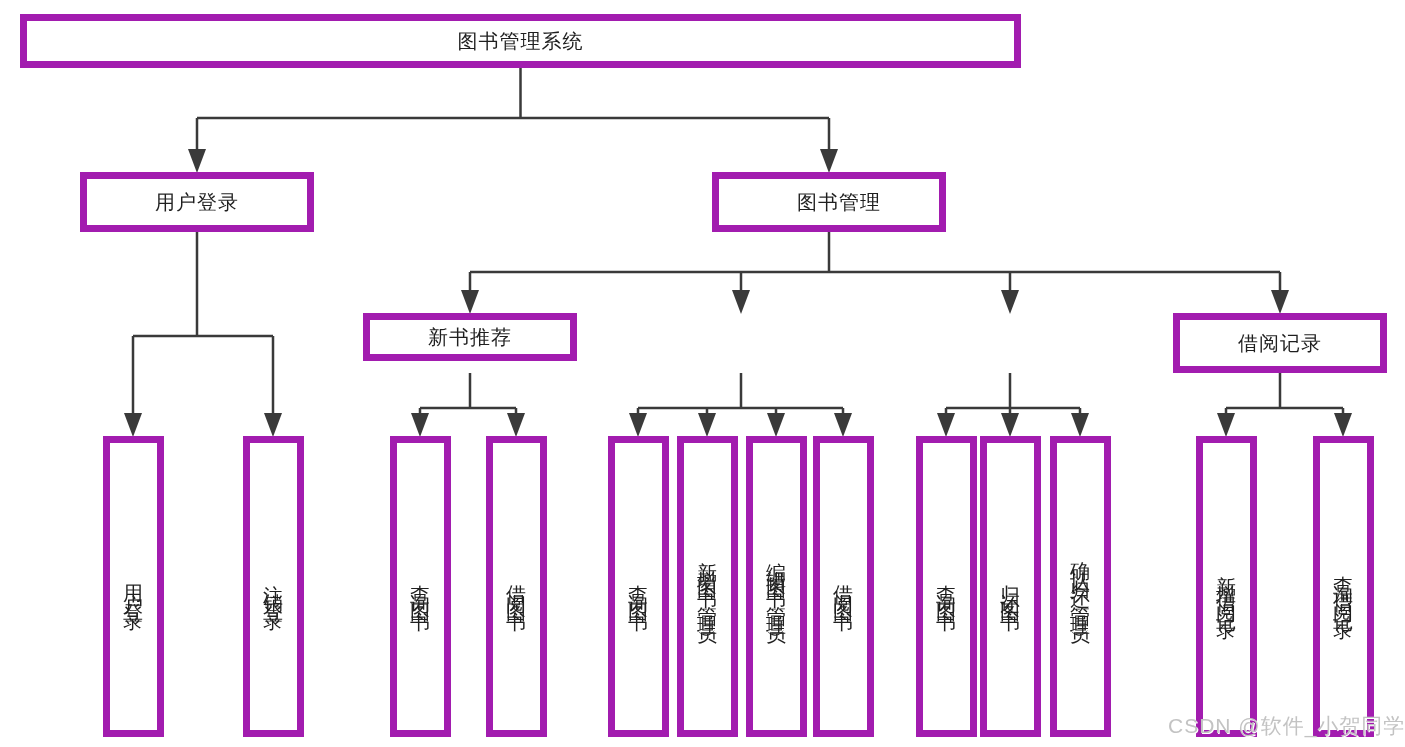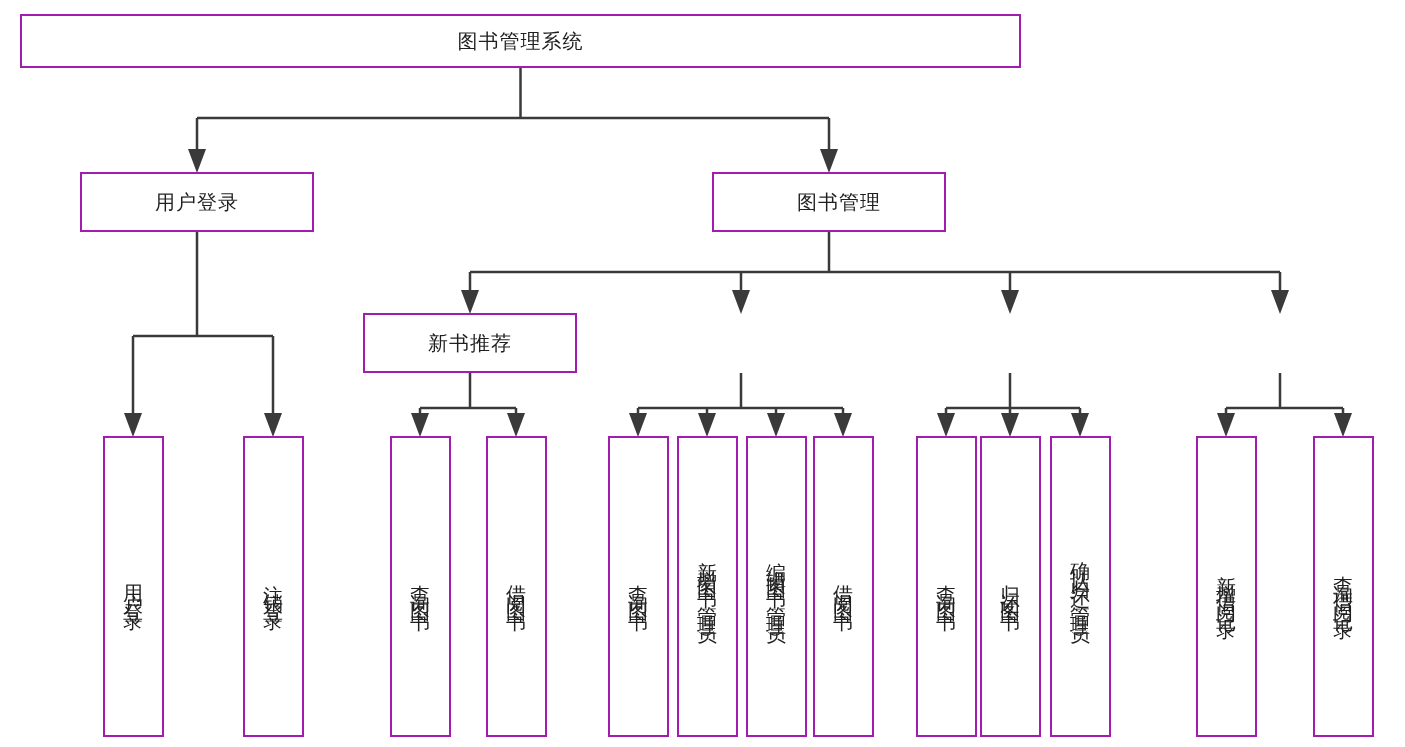--- a/index.html
+++ b/index.html
@@ -2,34 +2,34 @@
 <html><head>
 <meta charset="utf-8">
 <style>
   html,body{margin:0;padding:0;background:#fff;}
   #canvas{
     position:relative;width:1405px;height:747px;background:#ffffff;overflow:hidden;
     font-family:"Liberation Sans","DejaVu Sans",sans-serif;color:#1f1f1f;
   }
   #wires{position:absolute;left:0;top:0;width:1405px;height:747px;}
   .box{
-    position:absolute;box-sizing:border-box;border:2px solid #a21caf;background:#ffffff;
+    position:absolute;box-sizing:border-box;border:7px solid #a21caf;background:#ffffff;
     display:flex;align-items:center;justify-content:center;
   }
   .hlabel{font-size:20px;letter-spacing:1px;white-space:nowrap;}
   .vleaf{width:61px;height:301px;}
   .vtext{
     writing-mode:vertical-rl;text-orientation:mixed;
     font-size:20px;letter-spacing:9px;line-height:1;white-space:nowrap;color:#1f1f1f;
   }
   
   .n-root{left:20px;top:14px;width:1001px;height:54px;}
   .n-userlogin{left:80px;top:172px;width:234px;height:60px;}
   .n-bookmgmt{left:712px;top:172px;width:234px;height:60px;padding-left:20px;}
-  .n-newbook{left:363px;top:313px;width:214px;height:60px;}
+  .n-newbook{left:363px;top:313px;width:214px;height:48px;}
   .n-borrow{left:634px;top:313px;width:214px;height:60px;}
   .n-current{left:903px;top:313px;width:214px;height:60px;}
   .n-records{left:1173px;top:313px;width:214px;height:60px;}
   .l1{left:103px;top:436px;}
   .l2{left:243px;top:436px;}
   .l3{left:390px;top:436px;}
   .l4{left:486px;top:436px;}
   .l5{left:608px;top:436px;}
   .l6{left:677px;top:436px;}
   .l7{left:746px;top:436px;}
@@ -75,20 +75,23 @@
   <div class="box n-userlogin">
     <span class="hlabel">用户登录</span>
   </div>
   <div class="box n-bookmgmt">
     <span class="hlabel">图书管理</span>
   </div>
 
   <div class="box n-newbook">
     <span class="hlabel">新书推荐</span>
   </div>
+  <div class="box n-records">
+    <span class="hlabel">借阅记录</span>
+  </div>
 
   <div class="box vleaf l1">
     <span class="vtext">用户登录</span>
   </div>
   <div class="box vleaf l2">
     <span class="vtext">注销登录</span>
   </div>
 
   <div class="box vleaf l3">
     <span class="vtext">查询图书</span>
@@ -120,14 +123,15 @@
     <span class="vtext">确认归还（管理员）</span>
   </div>
 
   <div class="box vleaf l12">
     <span class="vtext">新增借阅记录</span>
   </div>
   <div class="box vleaf l13">
     <span class="vtext">查询借阅记录</span>
   </div>
 
+  <div id="watermark">CSDN @软件_小贺同学</div>
 
 </div>
 
 </body></html>

